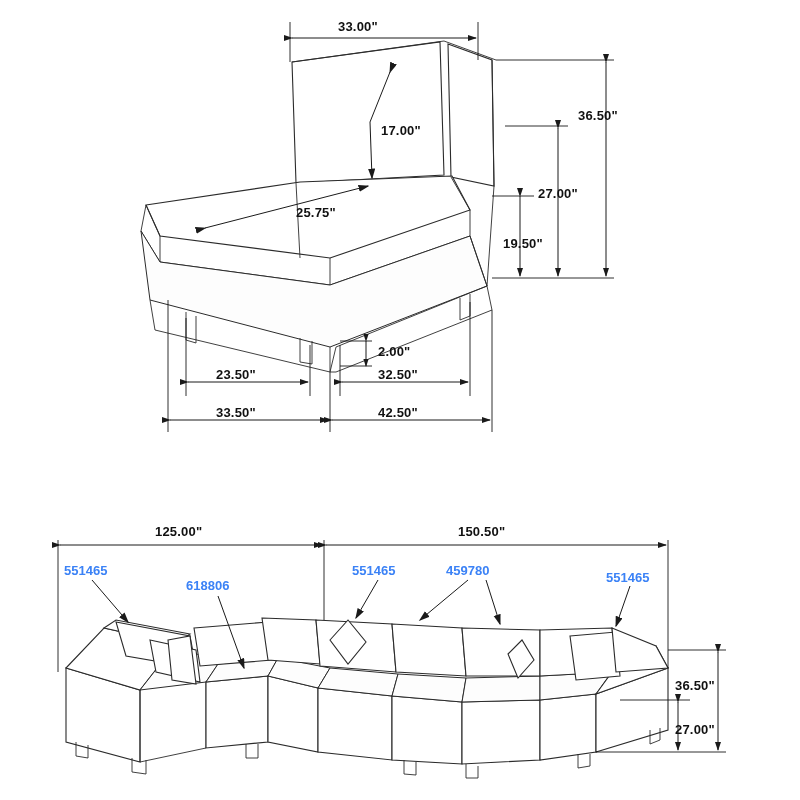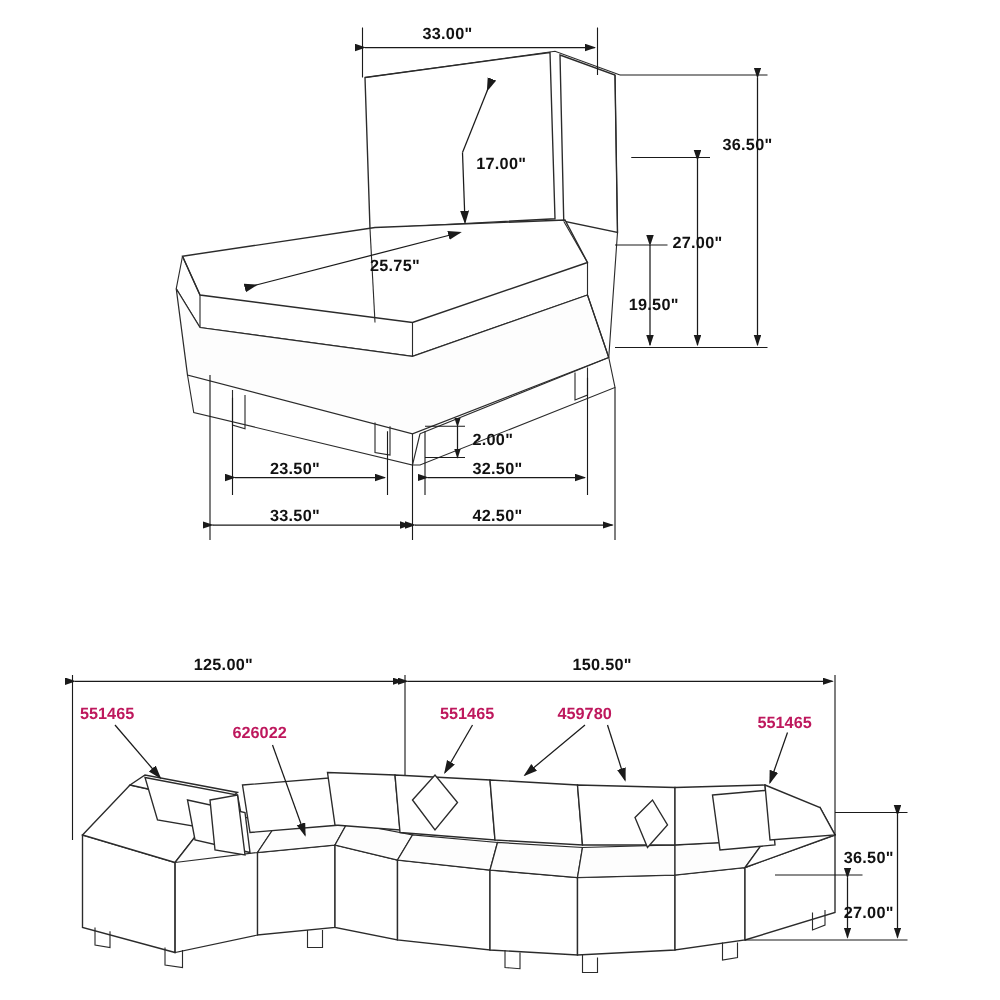--- a/index.html
+++ b/index.html
@@ -16,21 +16,21 @@
     font-weight:bold;
     font-size:13px;
     letter-spacing:0.2px;
     color:#111;
     white-space:nowrap;
   }
   .part-label{
     position:absolute;
     font-weight:bold;
     font-size:13px;
-    color:#be185d;
+    color:#3b82f6;
     white-space:nowrap;
   }
   svg{position:absolute;left:0;top:0;width:800px;height:800px;}
   .ln{stroke:#1a1a1a;stroke-width:1;fill:none;}
   .thin{stroke:#2b2b2b;stroke-width:0.9;fill:none;}
   .furn{stroke:#2b2b2b;stroke-width:1.1;fill:#ffffff;}
   .furn2{stroke:#2b2b2b;stroke-width:1;fill:#fdfdfd;}
   .ext{stroke:#1a1a1a;stroke-width:0.9;fill:none;}
   .arrowhead{fill:#1a1a1a;}
 </style>
@@ -205,18 +205,18 @@
   <div class="dim-label" style="left:378px;top:367px;">32.50"</div>
   <div class="dim-label" style="left:216px;top:405px;">33.50"</div>
   <div class="dim-label" style="left:378px;top:405px;">42.50"</div>
 
   <div class="dim-label" style="left:155px;top:524px;">125.00"</div>
   <div class="dim-label" style="left:458px;top:524px;">150.50"</div>
   <div class="dim-label" style="left:675px;top:678px;">36.50"</div>
   <div class="dim-label" style="left:675px;top:722px;">27.00"</div>
 
   <div class="part-label" style="left:64px;top:563px;">551465</div>
-  <div class="part-label" style="left:186px;top:578px;">626022</div>
+  <div class="part-label" style="left:186px;top:578px;">618806</div>
   <div class="part-label" style="left:352px;top:563px;">551465</div>
   <div class="part-label" style="left:446px;top:563px;">459780</div>
   <div class="part-label" style="left:606px;top:570px;">551465</div>
 
 </div>
 
 </body></html>

